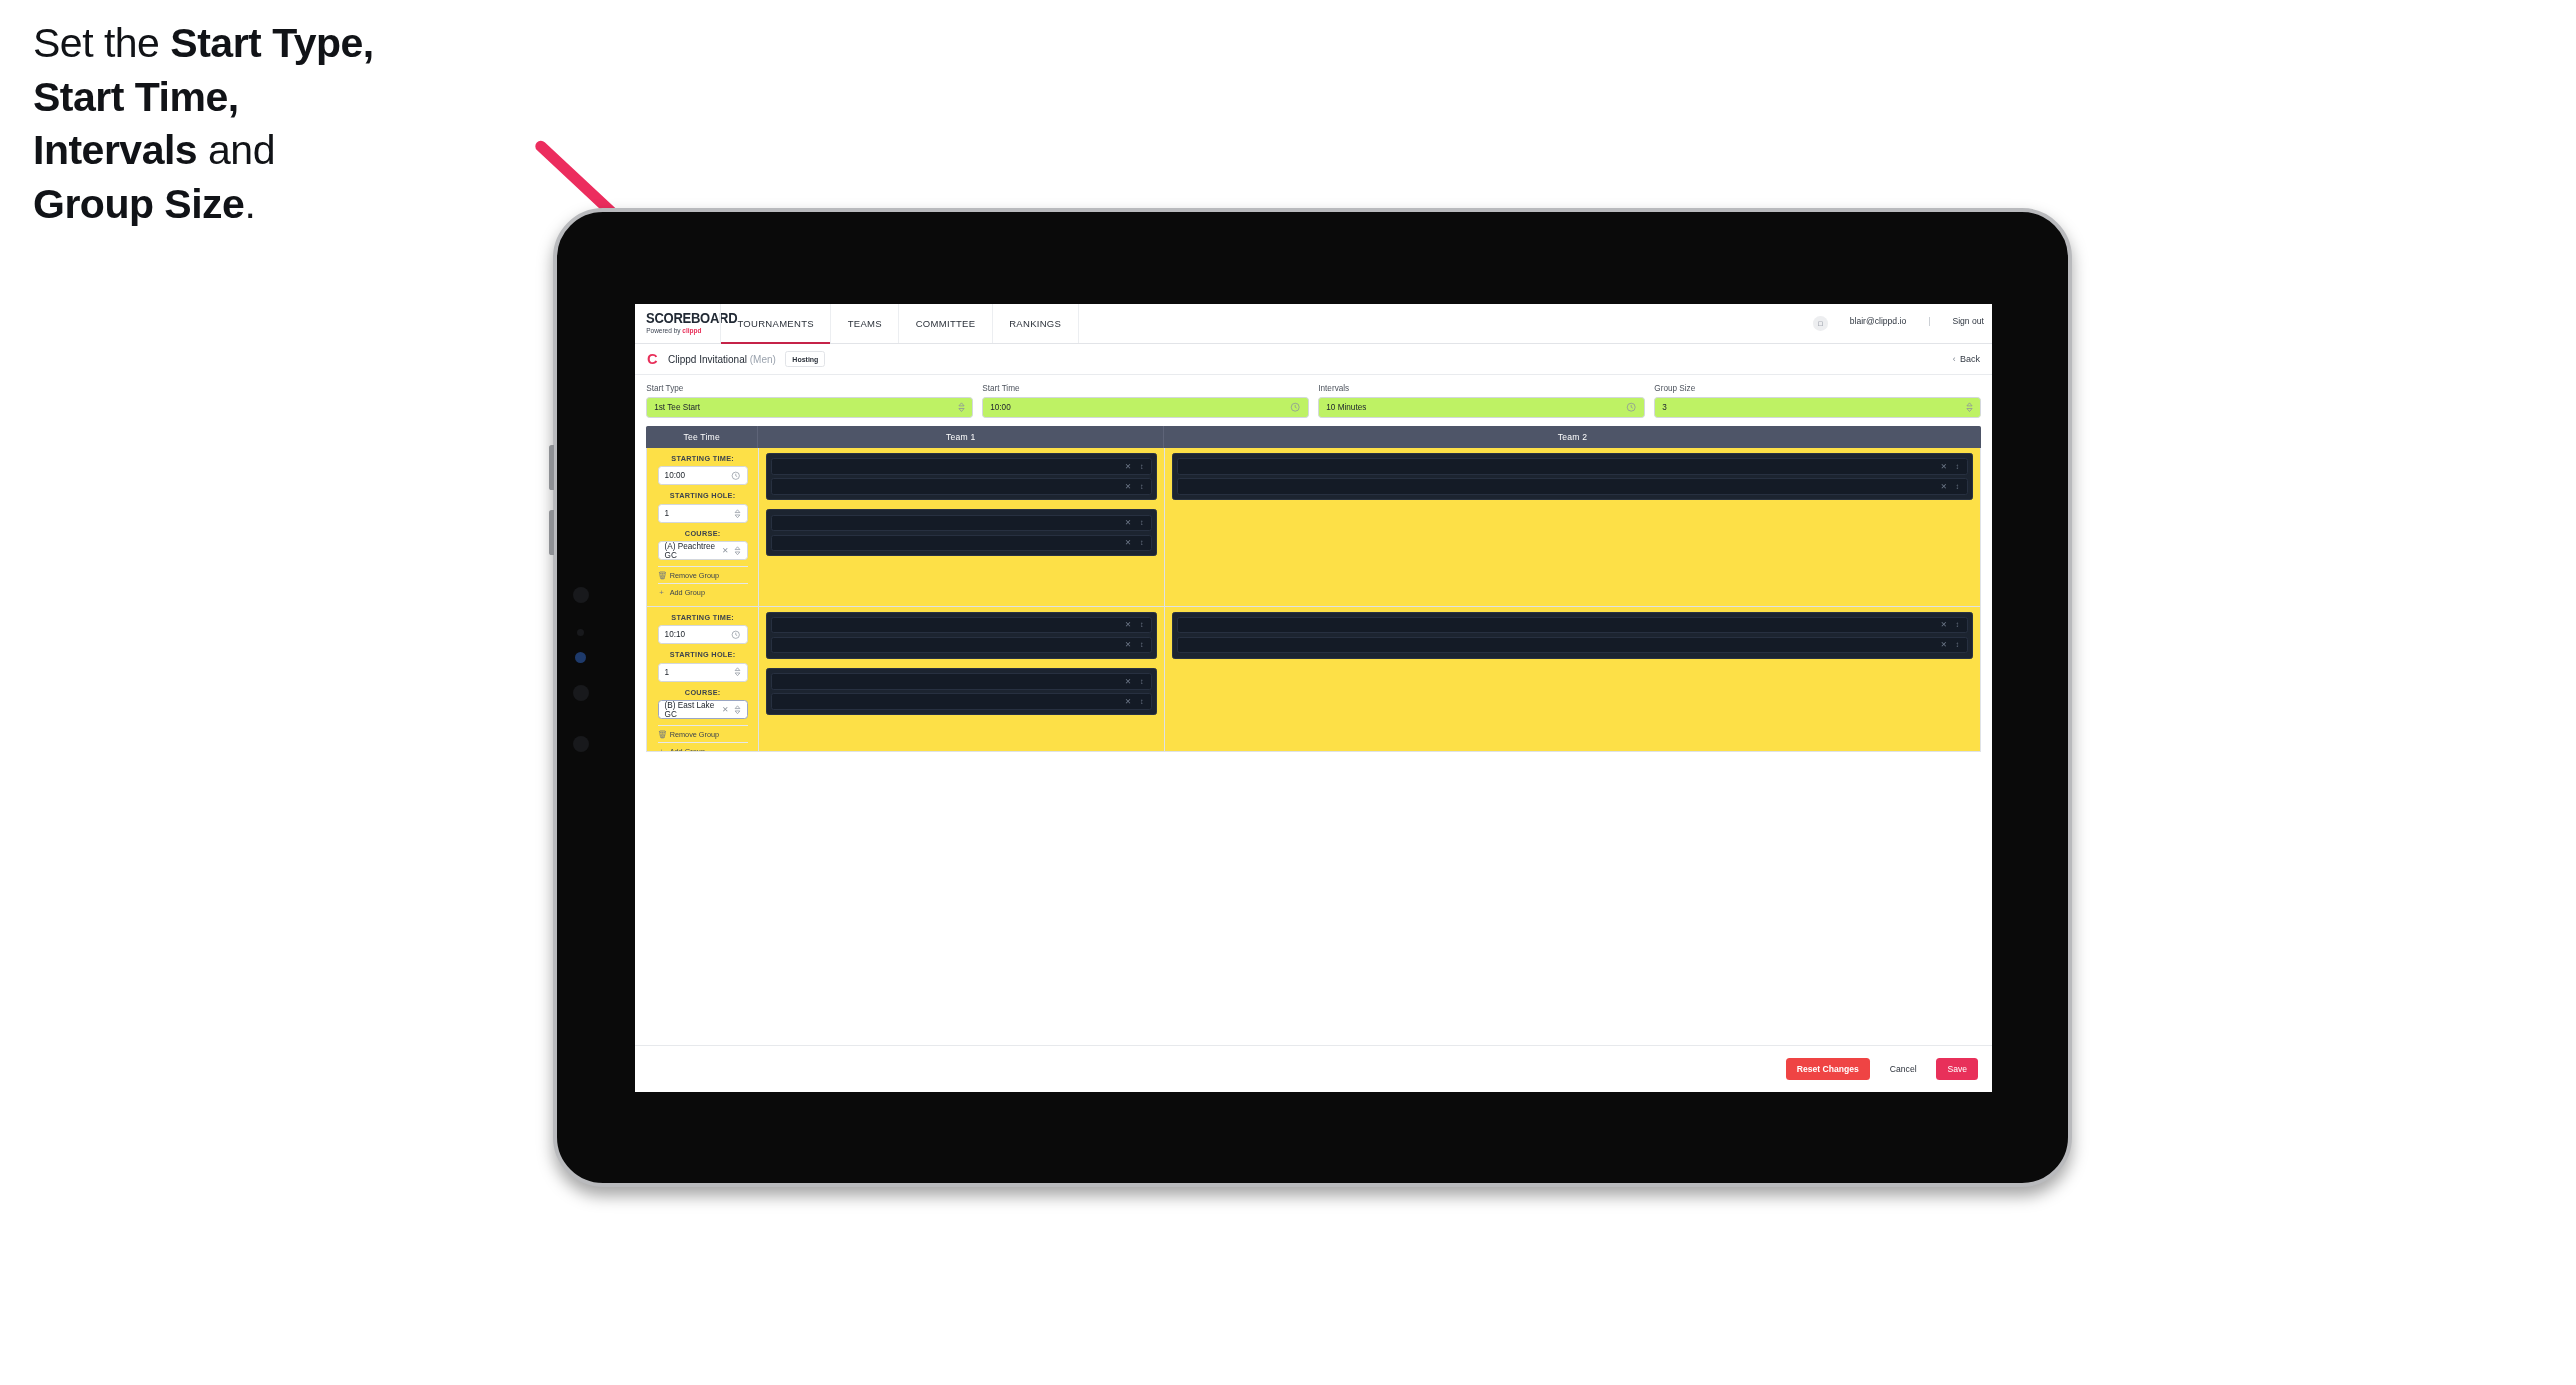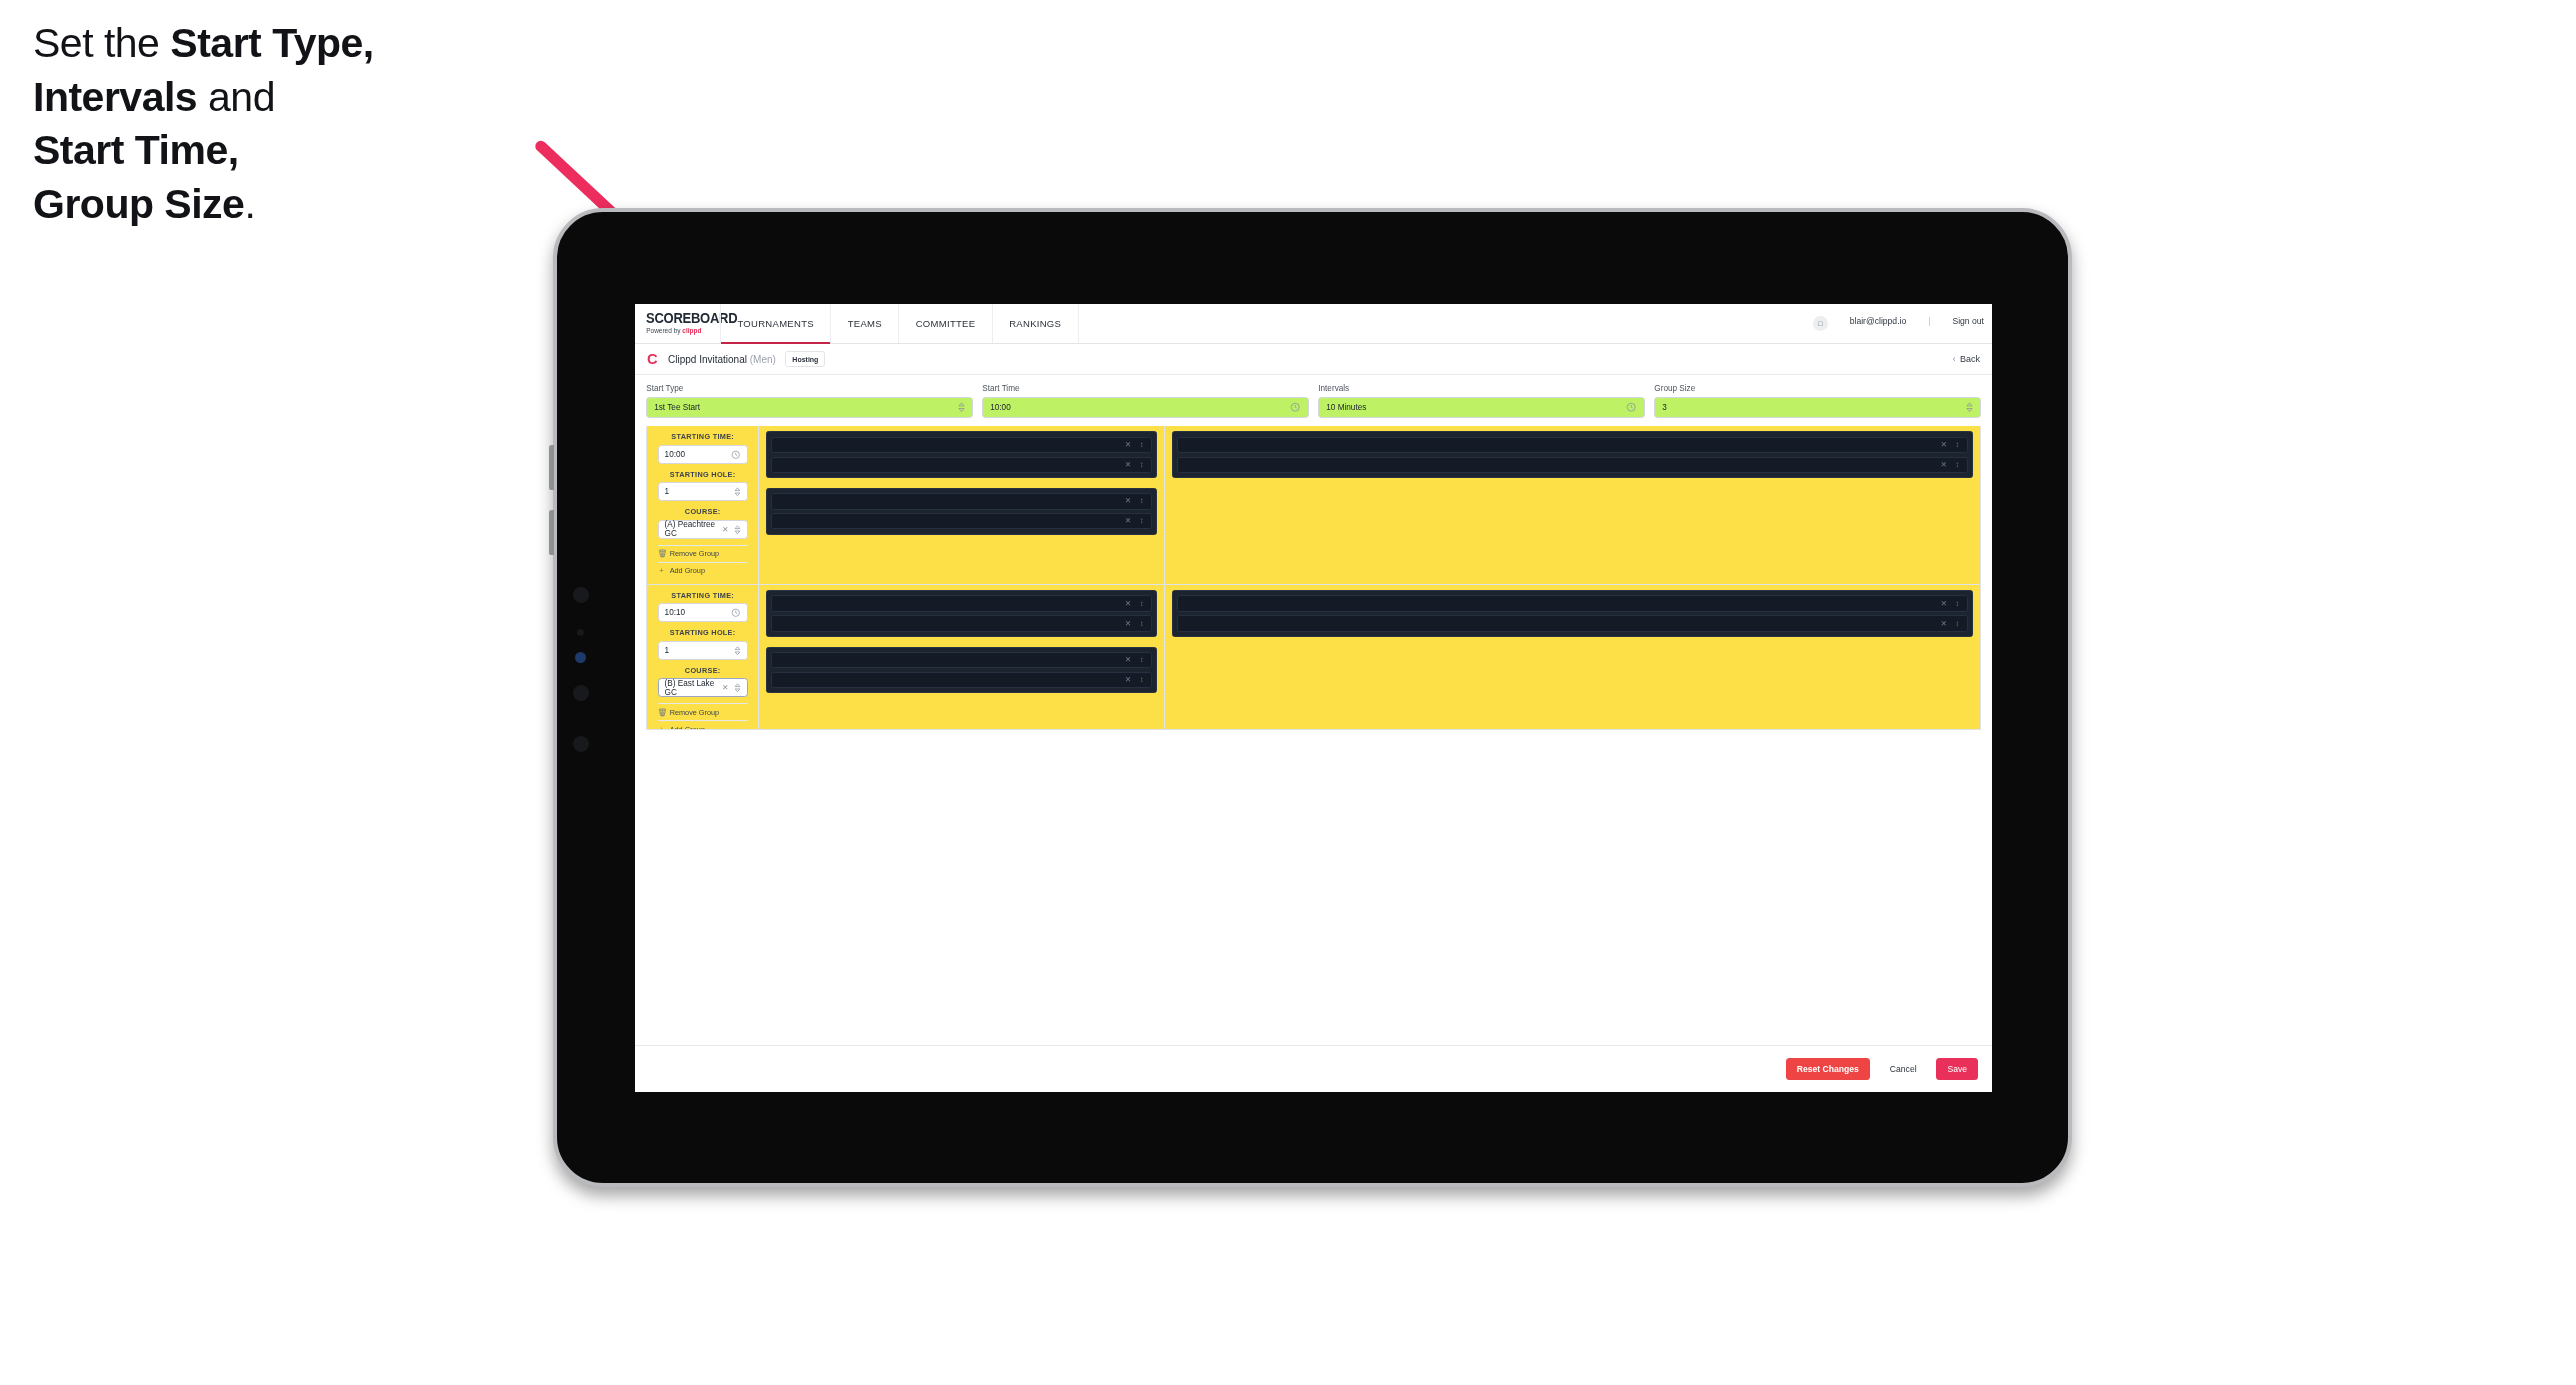--- a/index.html
+++ b/index.html
@@ -194,24 +194,24 @@
 </head>
 <body>
 
 <div id="stage">
 
   <div id="caption">
     <span class="ln">
       <span class="n">Set the </span><span class="b">Start Type,</span>
     </span>
     <span class="ln">
-      <span class="b">Intervals</span><span class="n"> and</span>
+      <span class="b">Start Time,</span>
     </span>
     <span class="ln">
-      <span class="b">Start Time,</span>
+      <span class="b">Intervals</span><span class="n"> and</span>
     </span>
     <span class="ln">
       <span class="b">Group Size</span><span class="n">.</span>
     </span>
   </div>
 
   <svg id="arrow" viewBox="0 0 440 400">
     <line x1="46" y1="20" x2="346" y2="300" stroke="#ec2d5e" stroke-width="13" stroke-linecap="round"></line>
     <polygon points="392,358 300,318 350,275" fill="#ec2d5e"></polygon>
   </svg>
@@ -301,20 +301,25 @@
           <span class="ic">
             <svg width="7" height="10.4" viewBox="0 0 8 12">
                 <path d="M4 1 L7 4.5 L1 4.5 Z" fill="none" stroke="#8b929c" stroke-width="0.9"></path>
                 <path d="M4 11 L7 7.5 L1 7.5 Z" fill="none" stroke="#8b929c" stroke-width="0.9"></path>
               </svg>
           </span>
         </div>
       </div>
     </div>
 
+    <div id="thead">
+      <div class="th tee">Tee Time</div>
+      <div class="th t1">Team 1</div>
+      <div class="th t2">Team 2</div>
+    </div>
 
     <div id="tbody">
         <div class="trow">
           <div class="cell-tee">
             <div class="tlab">STARTING TIME:</div>
             <div class="tinput">
               <span class="val">10:00</span>
               <span class="ic">
                 <svg width="9.5" height="9.5" viewBox="0 0 12 12">
                   <circle cx="6" cy="6" r="4.6" fill="none" stroke="#8b929c" stroke-width="0.9"></circle>

